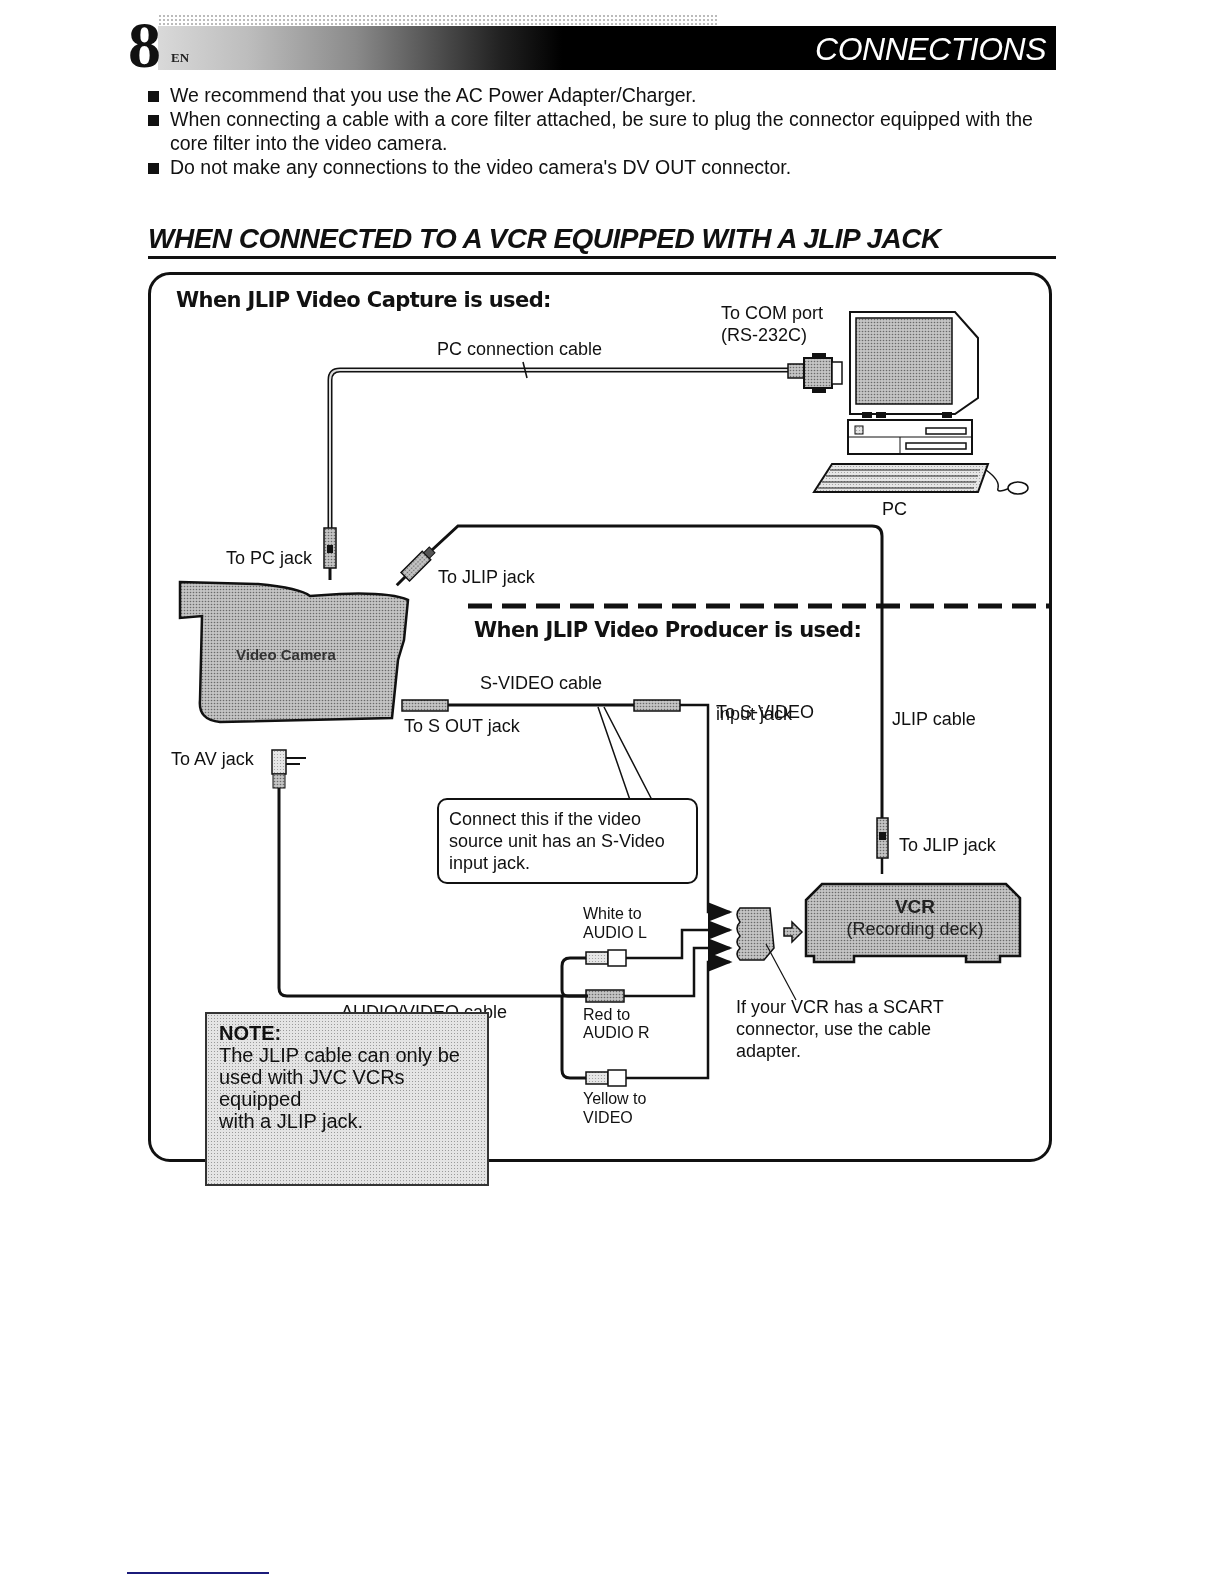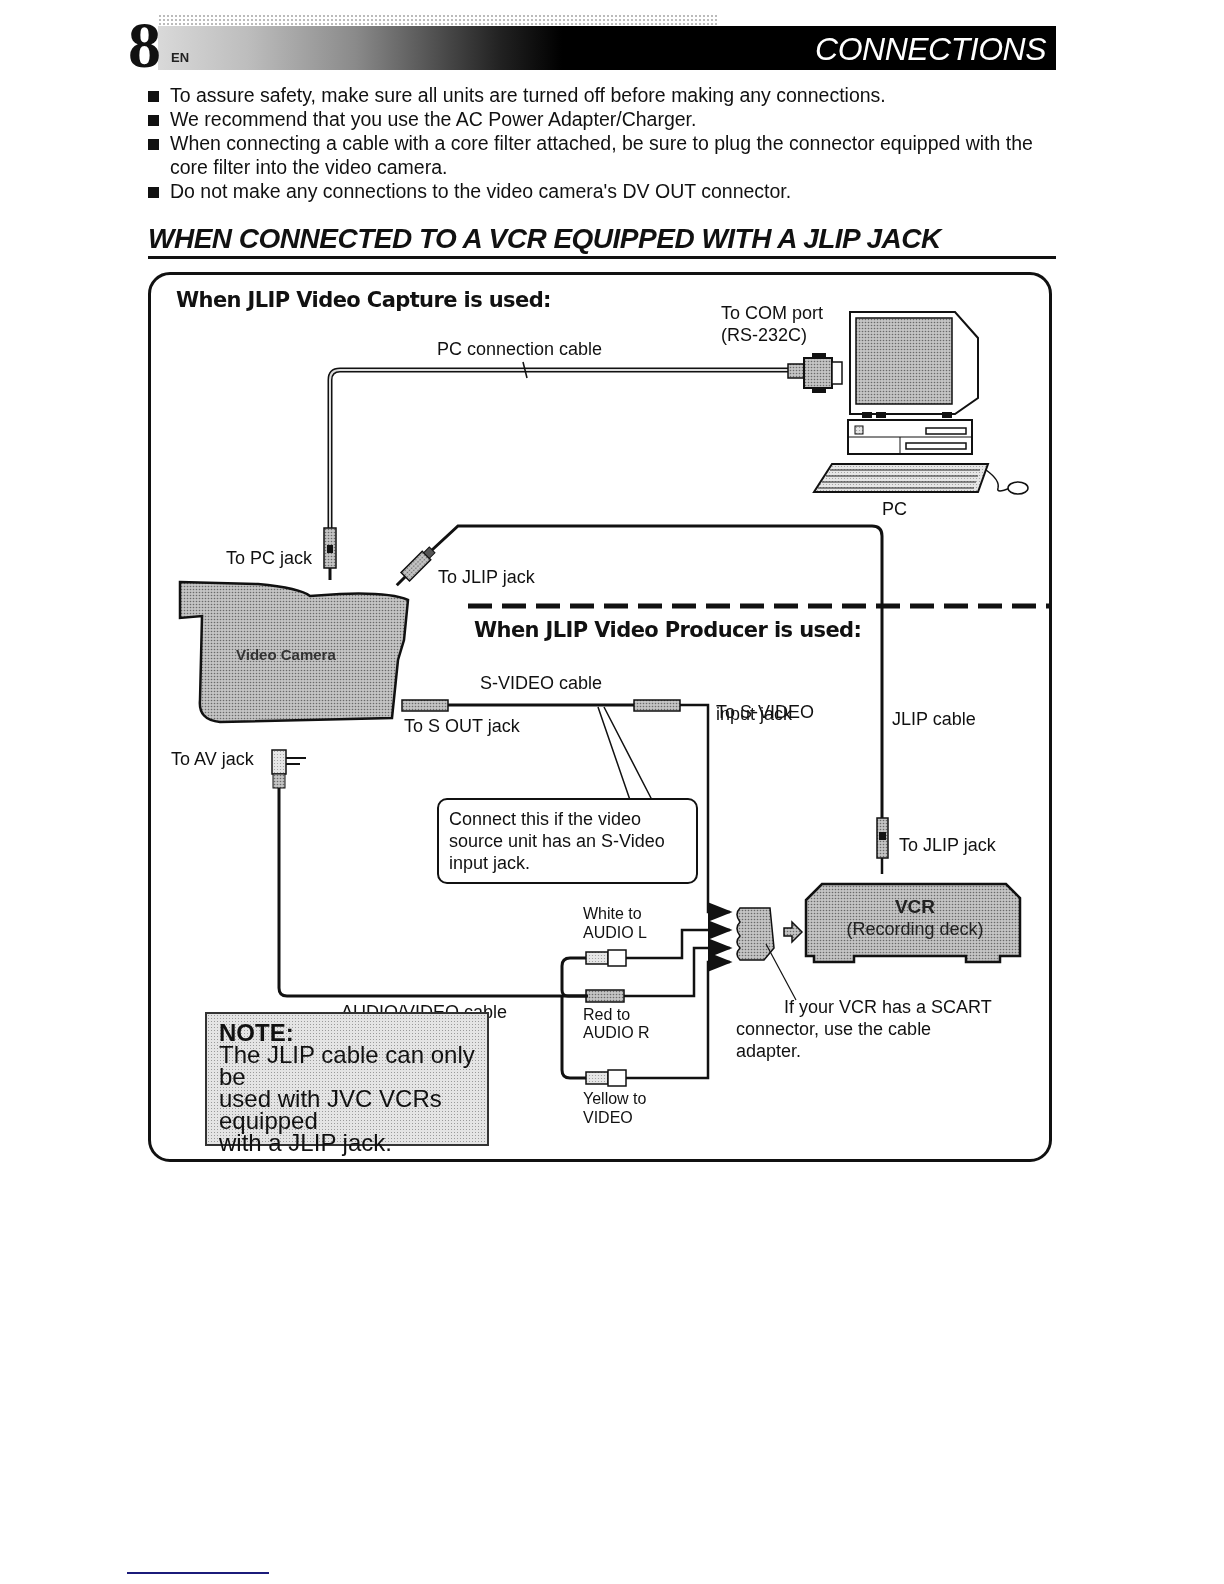--- a/index.html
+++ b/index.html
@@ -3,21 +3,21 @@
 <meta charset="utf-8">
 <style>
   html, body { margin: 0; padding: 0; background: #ffffff; }
   body { width: 1224px; height: 1584px; position: relative; overflow: hidden;
          font-family: "Liberation Sans", sans-serif; color: #111; }
   .abs { position: absolute; }
 
   
   .page-num { left: 128px; top: 18px; font-family: "Liberation Serif", serif; font-size: 66px;
               line-height: 54px; font-weight: bold; color: #111; letter-spacing: -2px; }
-  .lang { left: 171px; top: 50px; font-size: 13px; font-weight: bold; color: #222; }
+  .lang { left: 171px; top: 50px; font-size: 13px; font-weight: bold; color: #222; font-family: Liberation Serif, serif; }
   .header-bar { left: 158px; top: 26px; width: 898px; height: 44px;
                 background: linear-gradient(to right, #d9d9d9 0%, #bdbdbd 10%, #8a8a8a 22%, #222 38%, #000 45%, #000 100%); }
   .header-dots { left: 158px; top: 14px; width: 560px; height: 12px;
                  background-image: radial-gradient(#bbb 0.8px, transparent 1px); background-size: 4px 4px; }
   .header-title { right: 178px; top: 30px; color: #fff; font-size: 32px; font-style: italic;
                   letter-spacing: -0.5px; line-height: 38px; }
 
   
   .bullets { left: 148px; top: 83px; width: 910px; font-size: 19.5px; line-height: 24px; margin: 0; padding: 0; list-style: none; }
   .bullets li { position: relative; padding-left: 22px; }
@@ -34,42 +34,42 @@
   .bold-h { font-family: "DejaVu Sans", sans-serif; font-weight: bold; font-size: 21px; letter-spacing: -0.6px; }
   .lbl { font-size: 18px; line-height: 22px; color: #111; }
   .lbl-sm { font-size: 16px; line-height: 20px; color: #111; }
   .light-shade { background-color: #e4e4e4;
            background-image: radial-gradient(#9a9a9a 0.7px, transparent 1px);
            background-size: 3px 3px; }
 
   .callout { left: 437px; top: 798px; width: 261px; height: 86px; border: 2px solid #111; border-radius: 10px;
              box-sizing: border-box; padding: 8px 10px; font-size: 18px; line-height: 22px; background: #fff; }
 
-  .note-box { left: 205px; top: 1012px; width: 284px; height: 134px; border: 2px solid #333; box-sizing: border-box;
-              padding: 8px 12px; font-size: 24px; line-height: 22px; }
+  .note-box { left: 205px; top: 1012px; width: 284px; height: 174px; border: 2px solid #333; box-sizing: border-box;
+              padding: 8px 12px; font-size: 20px; line-height: 22px; }
   .note-title { font-weight: bold; }
 
   .vcr-label { left: 814px; top: 896px; width: 202px; text-align: center; font-size: 18px; line-height: 22px; color: #222; }
   .vcr-label b { font-size: 19px; }
   .cam-label { left: 236px; top: 646px; font-size: 15px; font-weight: bold; color: #333; }
 
   .footer-line { left: 127px; top: 1572px; width: 142px; height: 2px; background: #1b1b7a; }
   svg { position: absolute; left: 0; top: 0; }
 </style>
 </head>
 <body>
 
 <div class="abs header-dots"></div>
 <div class="abs header-bar"></div>
 <div class="abs page-num">8</div>
 <div class="abs lang">EN</div>
 <div class="abs header-title">CONNECTIONS</div>
 
 <ul class="abs bullets">
-  <li><span class="sq"></span><span>To assure safety, make sure all units are turned off before making any connections.</span></li>
+  <li><span class="sq"></span></li>
   <li><span class="sq"></span><span>We recommend that you use the AC Power Adapter/Charger.</span></li>
   <li><span class="sq"></span><span>When connecting a cable with a core filter attached, be sure to plug the connector equipped with the core filter into the video camera.</span></li>
   <li><span class="sq"></span><span>Do not make any connections to the video camera's DV OUT connector.</span></li>
 </ul>
 
 <div class="abs section-title">WHEN CONNECTED TO A VCR EQUIPPED WITH A JLIP JACK</div>
 <div class="abs section-rule"></div>
 
 <div class="abs frame"></div>
 
@@ -233,21 +233,21 @@
 
 <div class="abs lbl-sm" style="left:583px;top:904px;">White to</div>
 <div class="abs lbl-sm" style="left:583px;top:923px;">AUDIO L</div>
 <div class="abs lbl-sm" style="left:583px;top:1005px;">Red to</div>
 <div class="abs lbl-sm" style="left:583px;top:1023px;">AUDIO R</div>
 <div class="abs lbl-sm" style="left:583px;top:1089px;">Yellow to</div>
 <div class="abs lbl-sm" style="left:583px;top:1108px;">VIDEO</div>
 
 <div class="abs lbl" style="left:341px;top:1001px;">AUDIO/VIDEO cable</div>
 
-<div class="abs lbl" style="left:736px;top:996px;margin-left:48px;">If your VCR has a SCART</div>
+<div class="abs lbl" style="left:736px;top:996px;">If your VCR has a SCART</div>
 <div class="abs lbl" style="left:736px;top:1018px;">connector, use the cable</div>
 <div class="abs lbl" style="left:736px;top:1040px;">adapter.</div>
 
 <div class="abs note-box light-shade">
   <div class="note-title">NOTE:</div>
   <div>The JLIP cable can only be</div>
   <div>used with JVC VCRs equipped</div>
   <div>with a JLIP jack.</div>
 </div>
 

